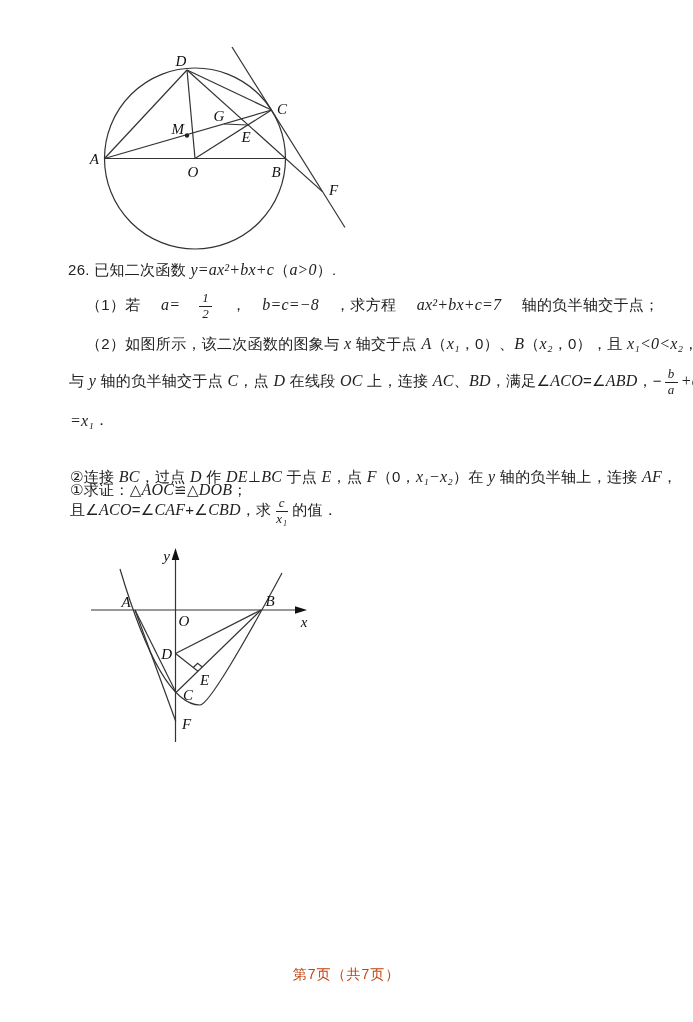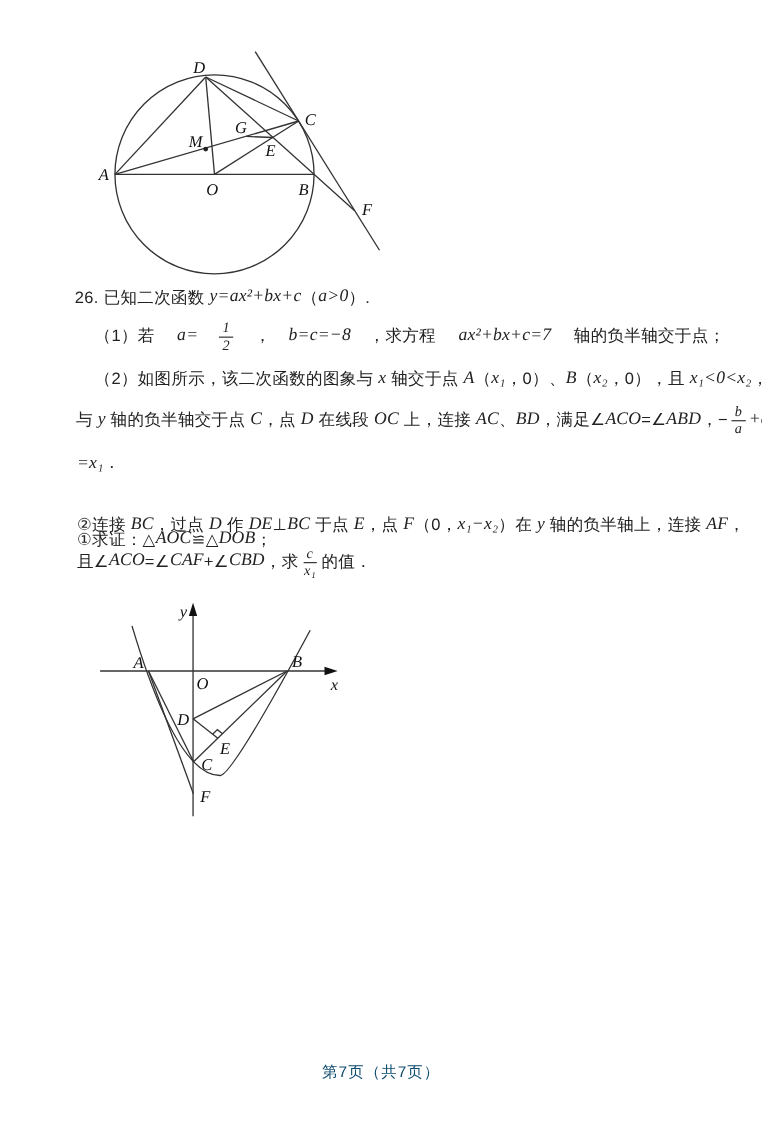--- a/index.html
+++ b/index.html
@@ -29,21 +29,21 @@
   }
   .frac {
     display:inline-flex; flex-direction:column; align-items:center;
     font-family:"Liberation Serif","DejaVu Serif",serif; font-style:italic;
     font-size:13px; line-height:1.15; margin:0 3px; transform:translateY(1px);
   }
   .frac .num { border-bottom:1px solid #222; padding:0 3px; }
   .frac .den { padding:0 2px; }
   .footer {
     position:absolute; top:966px; left:0; width:100%;
-    text-align:center; font-size:14px; color:#0c4a6e; letter-spacing:1px;
+    text-align:center; font-size:14px; color:#c2410c; letter-spacing:1px;
   }
 </style>
 </head>
 <body>
 
 <div class="page">
 
   <svg class="fig" style="left:60px; top:30px;" width="300" height="230" viewBox="60 30 300 230">
     <circle class="outline" cx="195" cy="158.5" r="90.5"></circle>
     <line x1="104.5" y1="158.5" x2="285.5" y2="158.5"></line>

